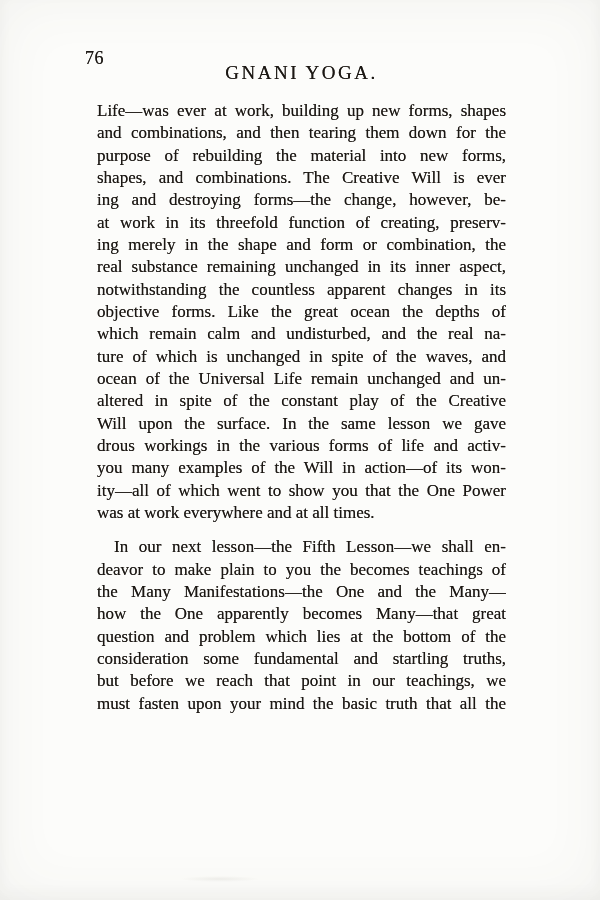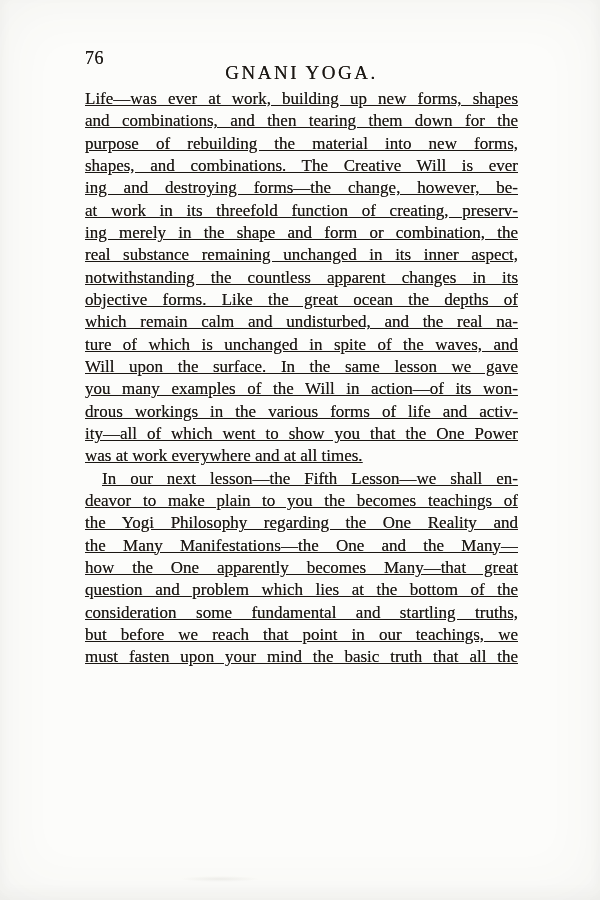--- a/index.html
+++ b/index.html
@@ -43,21 +43,21 @@
     text-shadow: 0 0 0.6px rgba(27,23,19,0.8);
   }
   .page-text {
     position: absolute;
     top: 88px;
     left: 85px;
     width: 433px;
     font-size: 17px;
     text-shadow: 0 0 0.5px rgba(27,23,19,0.7);
   }
-  .paragraph { margin: 0; text-decoration: underline; }
+  .paragraph { margin: 12px; }
   .line {
     line-height: 22.33px;
     height: 22.33px;
     text-align: justify;
     text-align-last: justify;
     white-space: normal;
     overflow: hidden;
   }
   .line.indent { text-indent: 17px; }
   .line.para-end { text-align-last: left; }
@@ -86,30 +86,31 @@
         <div class="line">purpose of rebuilding the material into new forms,</div>
         <div class="line">shapes, and combinations.  The Creative Will is ever</div>
         <div class="line">ing and destroying forms—the change, however, be-</div>
         <div class="line">at work in its threefold function of creating, preserv-</div>
         <div class="line">ing merely in the shape and form or combination, the</div>
         <div class="line">real substance remaining unchanged in its inner aspect,</div>
         <div class="line">notwithstanding the countless apparent changes in its</div>
         <div class="line">objective forms.  Like the great ocean the depths of</div>
         <div class="line">which remain calm and undisturbed, and the real na-</div>
         <div class="line">ture of which is unchanged in spite of the waves, and</div>
+        <div class="line">ocean of the Universal Life remain unchanged and un-</div>
+        <div class="line">altered in spite of the constant play of the Creative</div>
         <div class="line">Will upon the surface.  In the same lesson we gave</div>
+        <div class="line">drous workings in the various forms of life and activ-</div>
         <div class="line">you many examples of the Will in action—of its won-</div>
-        <div class="line">drous workings in the various forms of life and activ-</div>
         <div class="line">ity—all of which went to show you that the One Power</div>
         <div class="line para-end">was at work everywhere and at all times.</div>
       </div>
       <div class="paragraph">
         <div class="line indent">In our next lesson—the Fifth Lesson—we shall en-</div>
         <div class="line">deavor to make plain to you the becomes teachings of</div>
-        <div class="line">the Yogi Philosophy regarding the One Reality and</div>
         <div class="line">the Many Manifestations—the One and the Many—</div>
         <div class="line">how the One apparently becomes Many—that great</div>
         <div class="line">question and problem which lies at the bottom of the</div>
         <div class="line">consideration some fundamental and startling truths,</div>
         <div class="line">but before we reach that point in our teachings, we</div>
         <div class="line">must fasten upon your mind the basic truth that all the</div>
       </div>
     </div>
 
   <div class="bottom-smudge"></div>

